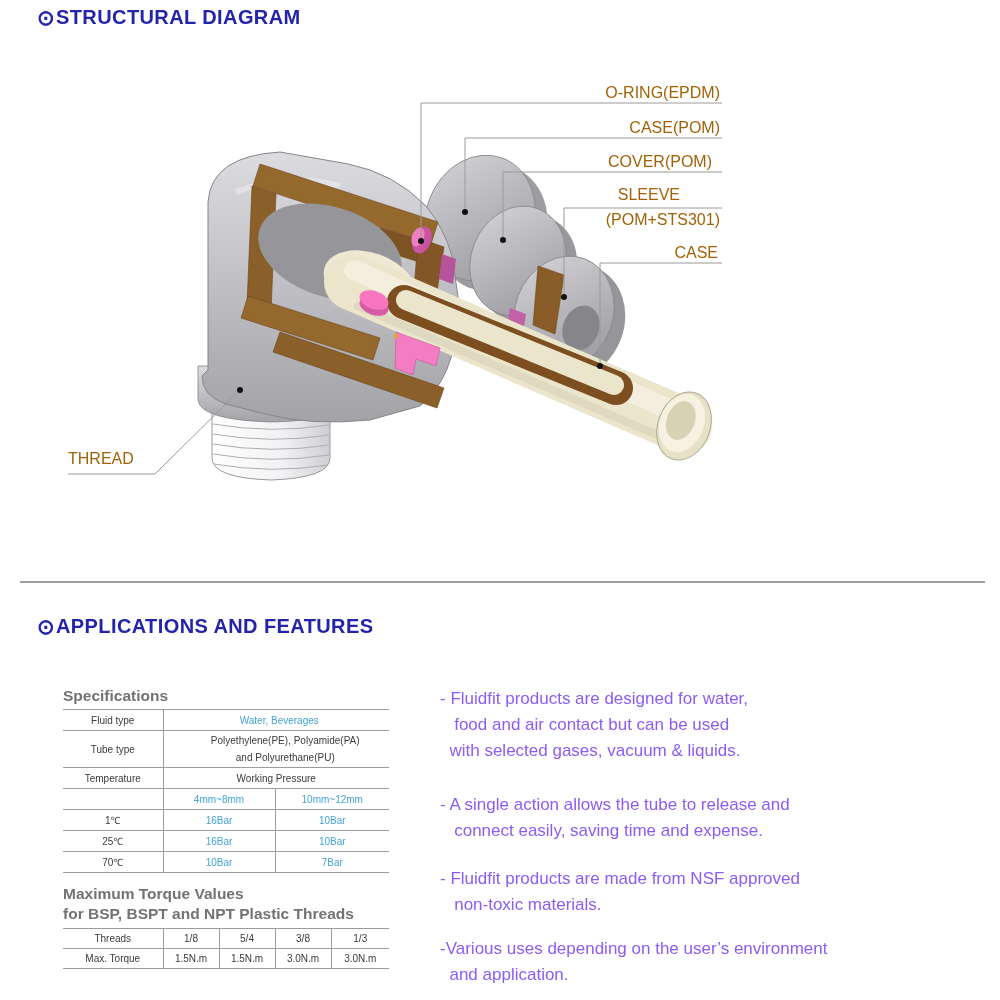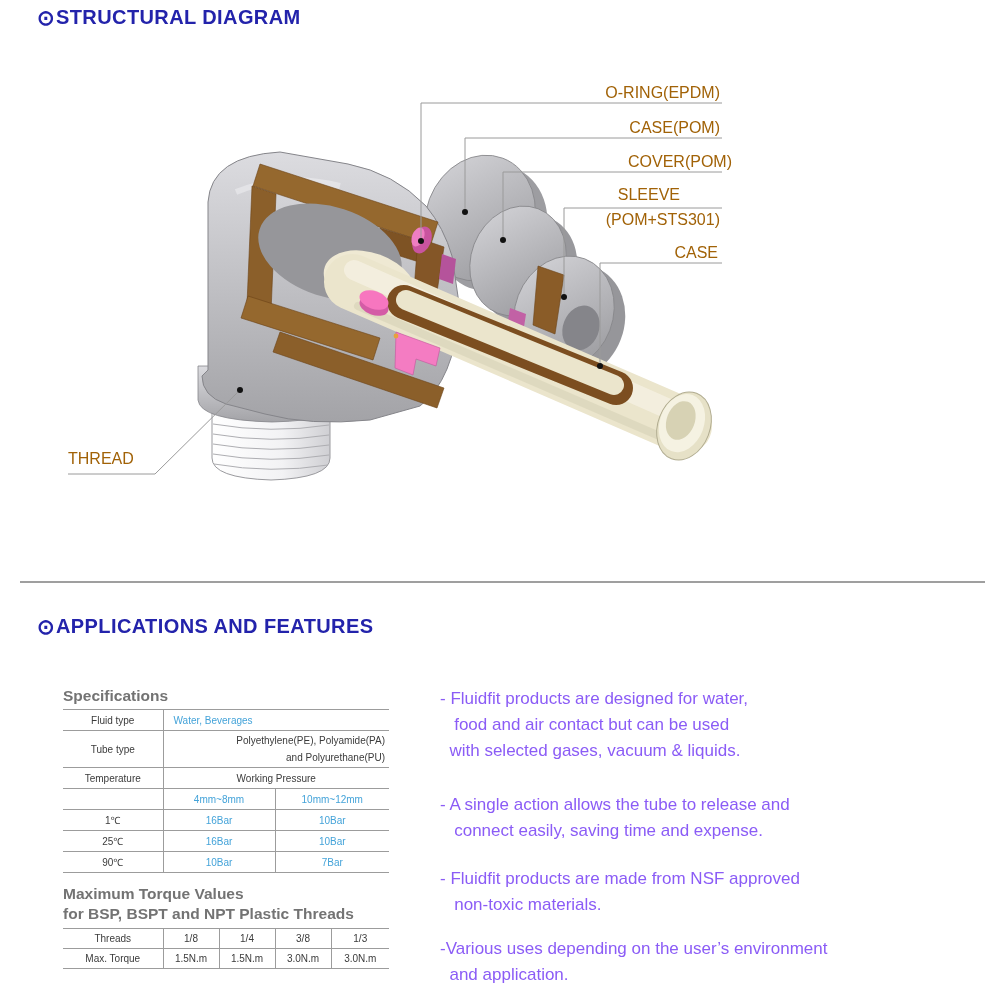--- a/index.html
+++ b/index.html
@@ -137,21 +137,21 @@
       <circle cx="425" cy="142" r="3"></circle>
       <circle cx="463" cy="170" r="3"></circle>
       <circle cx="524" cy="227" r="3"></circle>
       <circle cx="560" cy="296" r="3"></circle>
       <circle cx="200" cy="320" r="3"></circle>
     </g>
   </svg>
 
   <div class="dlabel" style="right:280px;top:84px;">O-RING(EPDM)</div>
   <div class="dlabel" style="right:280px;top:119px;">CASE(POM)</div>
-  <div class="dlabel" style="right:268px;top:153px;">COVER(POM)</div>
+  <div class="dlabel" style="right:288px;top:153px;">COVER(POM)</div>
   <div class="dlabel" style="right:320px;top:186px;">SLEEVE</div>
   <div class="dlabel" style="right:280px;top:211px;">(POM+STS301)</div>
   <div class="dlabel" style="right:282px;top:244px;">CASE</div>
   <div class="dlabel" style="left:68px;top:450px;">THREAD</div>
 
   <div class="divider"></div>
 
   <div class="sec-head" style="top:615px;">
     <span class="mark">⊙</span>
     <span>APPLICATIONS AND FEATURES</span>
@@ -161,25 +161,25 @@
     <div class="subtitle">Specifications</div>
     <table class="dtab">
       <colgroup>
           <col style="width:100px">
           <col style="width:112px">
           <col style="width:114px">
         </colgroup>
       <tbody>
           <tr style="height:21px;">
         <td>Fluid type</td>
-        <td colspan="2" class="vl blue" style="text-align:left;padding-left:10px;">Water, Beverages</td>
+        <td colspan="2" class="vl blue" style="text-align:center;padding-left:10px;">Water, Beverages</td>
       </tr>
       <tr style="height:36px;">
         <td>Tube type</td>
-        <td colspan="2" class="vl" style="text-align:right;padding-left:22px;white-space:pre-line;">Polyethylene(PE), Polyamide(PA)
+        <td colspan="2" class="vl" style="text-align:center;padding-left:22px;white-space:pre-line;">Polyethylene(PE), Polyamide(PA)
 and Polyurethane(PU)</td>
       </tr>
       <tr style="height:21px;">
         <td>Temperature</td>
         <td colspan="2" class="vl">Working Pressure</td>
       </tr>
       <tr style="height:21px;margin-top:44px;">
         <td></td>
         <td class="vl blue">4mm~8mm</td>
         <td class="vl blue">10mm~12mm</td>
@@ -188,21 +188,21 @@
         <td>1℃</td>
         <td class="vl blue">16Bar</td>
         <td class="vl blue">10Bar</td>
       </tr>
       <tr style="height:21px;">
         <td>25℃</td>
         <td class="vl blue">16Bar</td>
         <td class="vl blue">10Bar</td>
       </tr>
       <tr style="height:21px;">
-        <td>90℃</td>
+        <td>70℃</td>
         <td class="vl blue">10Bar</td>
         <td class="vl blue">7Bar</td>
       </tr>
     </tbody>
       </table>
   </div>
 
   <div class="torque-block">
     <div class="subtitle">Maximum Torque Values</div>
     <div class="subtitle">for BSP, BSPT and NPT Plastic Threads</div>
@@ -211,21 +211,21 @@
           <col style="width:100px">
           <col style="width:56px">
           <col style="width:56px">
           <col style="width:56px">
           <col style="width:58px">
         </colgroup>
       <tbody>
           <tr style="height:20px;">
         <td>Threads</td>
         <td class="vl">1/8</td>
-        <td class="vl">1/4</td>
+        <td class="vl">5/4</td>
         <td class="vl">3/8</td>
         <td class="vl">1/3</td>
       </tr>
       <tr style="height:20px;">
         <td>Max. Torque</td>
         <td class="vl">1.5N.m</td>
         <td class="vl">1.5N.m</td>
         <td class="vl">3.0N.m</td>
         <td class="vl">3.0N.m</td>
       </tr>

